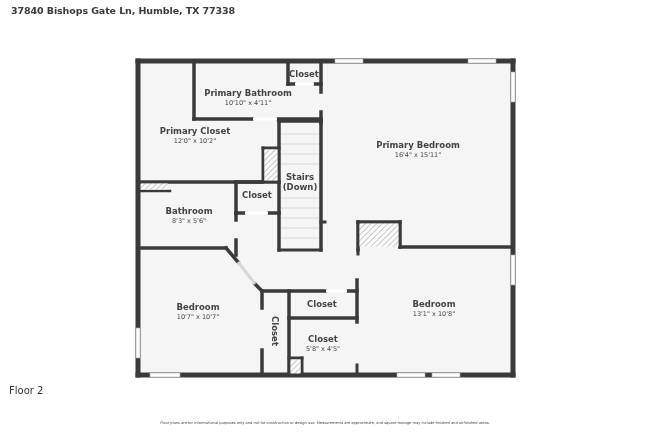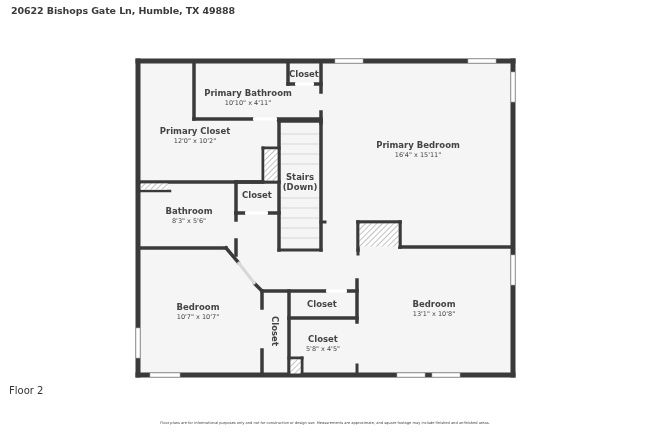--- a/index.html
+++ b/index.html
@@ -19,21 +19,21 @@
     position: absolute; left: 0; width: 650px; top: 421px; text-align: center;
     font-size: 3.6px; color: #444;
   }
   svg.plan { position: absolute; left: 0; top: 0; }
   .rl { font-family: "DejaVu Sans", sans-serif; font-size: 8.5px; fill: #444; font-weight: bold; }
   .rd { font-family: "DejaVu Sans", sans-serif; font-size: 6.5px; fill: #444; }
 </style>
 </head>
 <body>
 
-<div class="address">20622 Bishops Gate Ln, Humble, TX 49888</div>
+<div class="address">37840 Bishops Gate Ln, Humble, TX 77338</div>
 
 <svg class="plan" width="650" height="434" viewBox="0 0 650 434" xmlns="http://www.w3.org/2000/svg">
   <defs>
     <pattern id="hatch" patternUnits="userSpaceOnUse" width="4" height="4" patternTransform="rotate(45)">
       <rect width="4" height="4" fill="#ffffff"></rect>
       <line x1="0" y1="0" x2="0" y2="4" stroke="#888" stroke-width="1"></line>
     </pattern>
   </defs>
 
   <rect x="139" y="61" width="374" height="314" fill="#f5f5f5"></rect>

